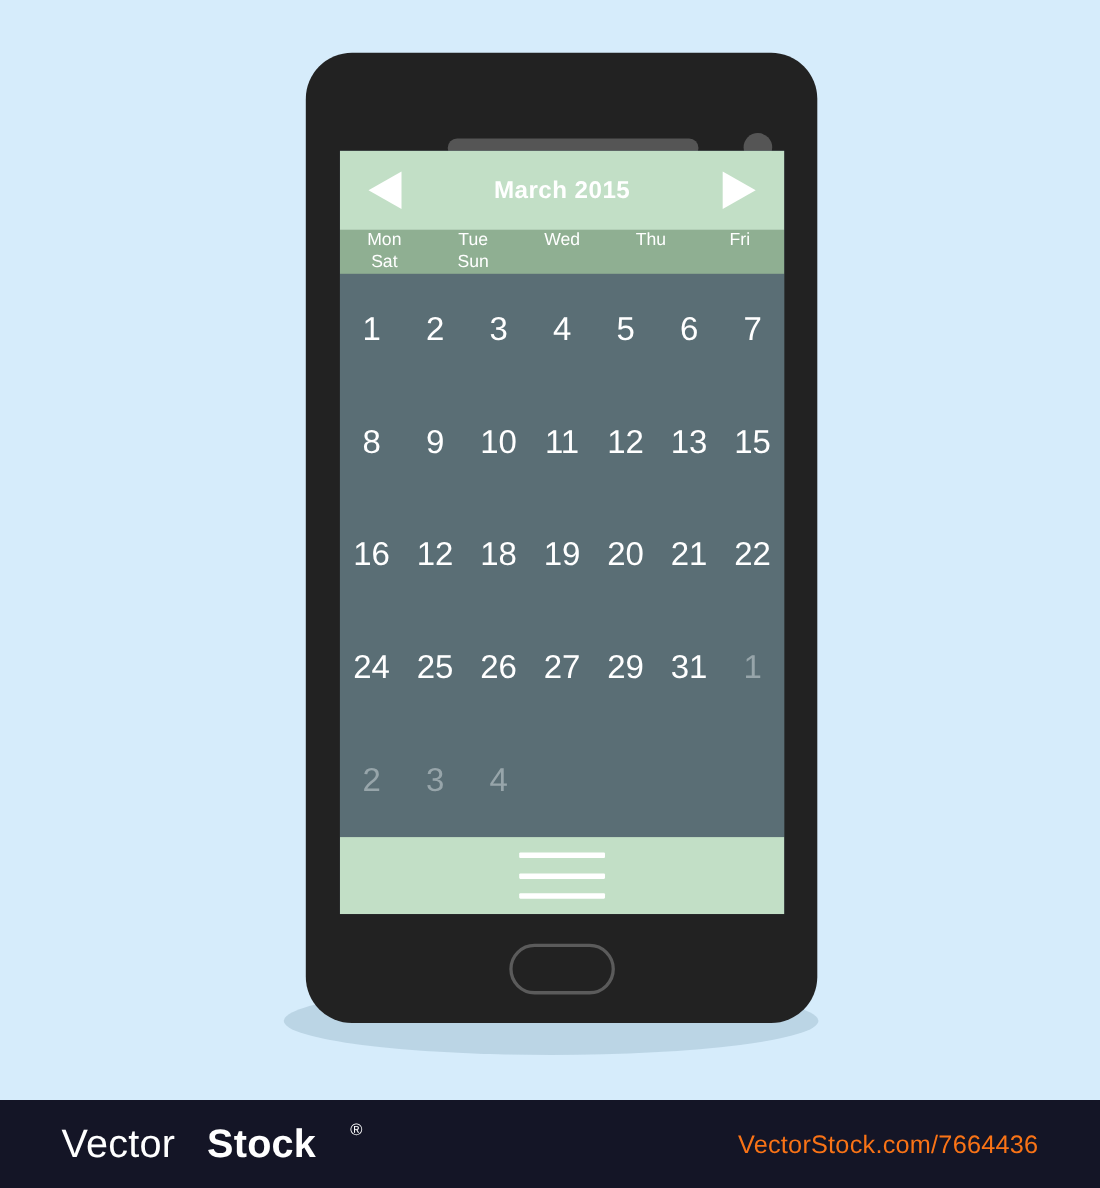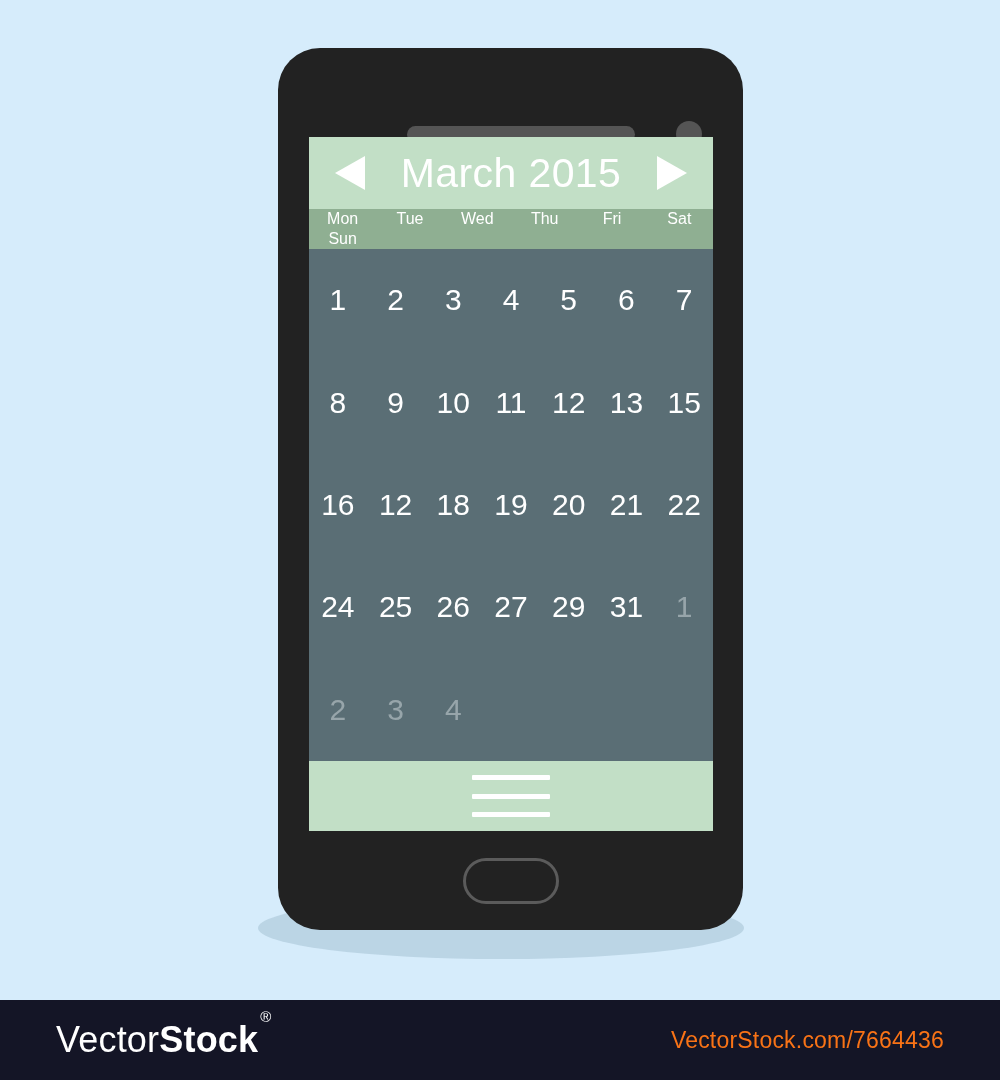--- a/index.html
+++ b/index.html
@@ -111,32 +111,32 @@
     height: 40px;
     flex: 0 0 auto;
     display: block;
   }
   .nav-arrow svg { display: block; }
 
   #month-title {
     flex: 1 1 auto;
     text-align: center;
     color: #ffffff;
-    font-size: 41px;
-    font-weight: 400;
+    font-size: 22px;
+    font-weight: 700;
     letter-spacing: .4px;
     line-height: 1;
   }
 
   
   #weekday-row {
     flex: 0 0 40px;
     background: #8faf92;
     display: grid;
-    grid-template-columns: repeat(6, 1fr);
+    grid-template-columns: repeat(5, 1fr);
     align-items: center;
   }
 
   .weekday-cell {
     text-align: center;
     color: #ffffff;
     font-size: 16px;
     font-weight: 400;
     line-height: 1;
   }
@@ -200,21 +200,22 @@
     justify-content: space-between;
     padding: 0 56px;
   }
 
   #brand {
     color: #ffffff;
     font-size: 36px;
     line-height: 1;
     letter-spacing: .2px;
     display: flex;
-    align-items: flex-start;
+    align-items: center;
+    gap: 29px;
   }
   #brand .light { font-weight: 300; }
   #brand .bold  { font-weight: 700; }
   #brand .reg {
     font-size: 15px;
     vertical-align: super;
     position: relative;
     top: -13px;
     margin-left: 2px;
     font-weight: 400;

